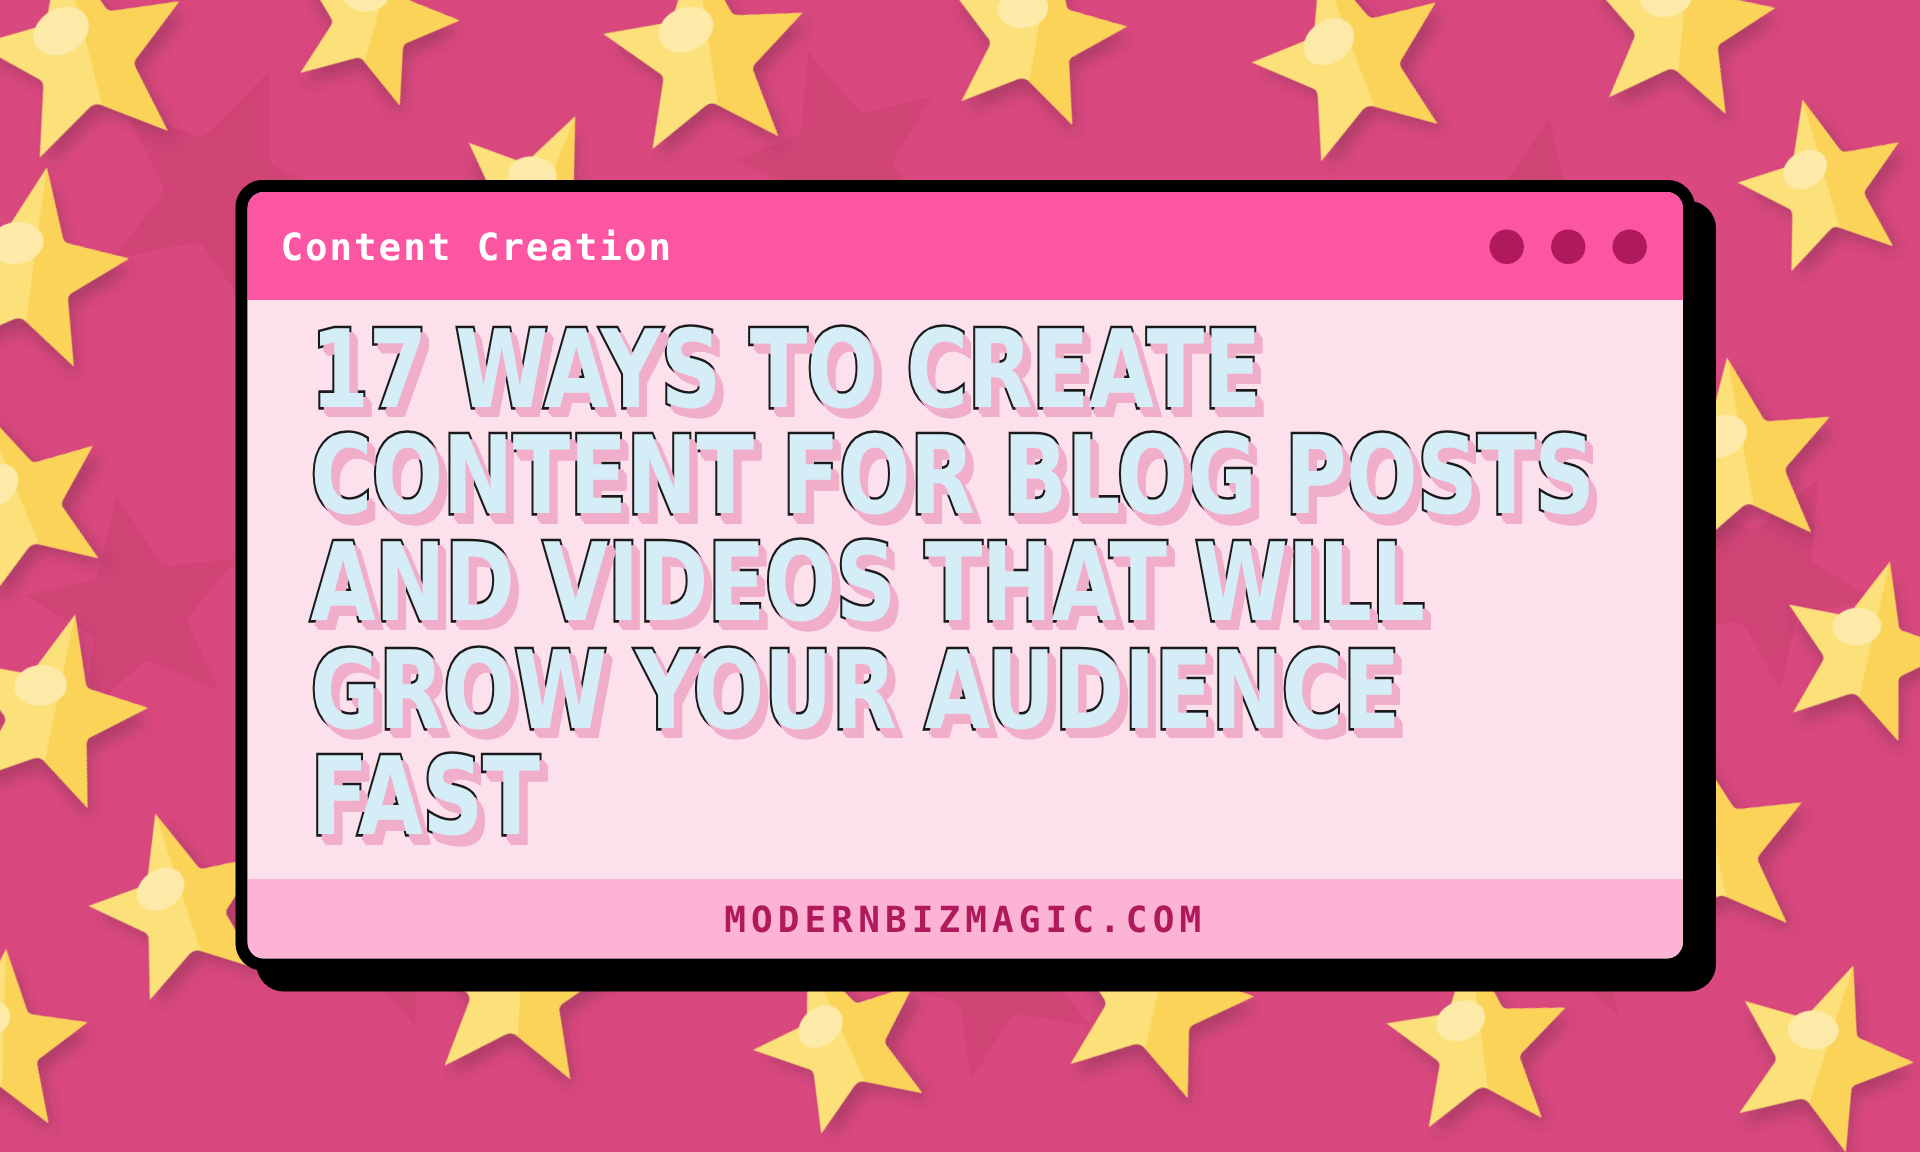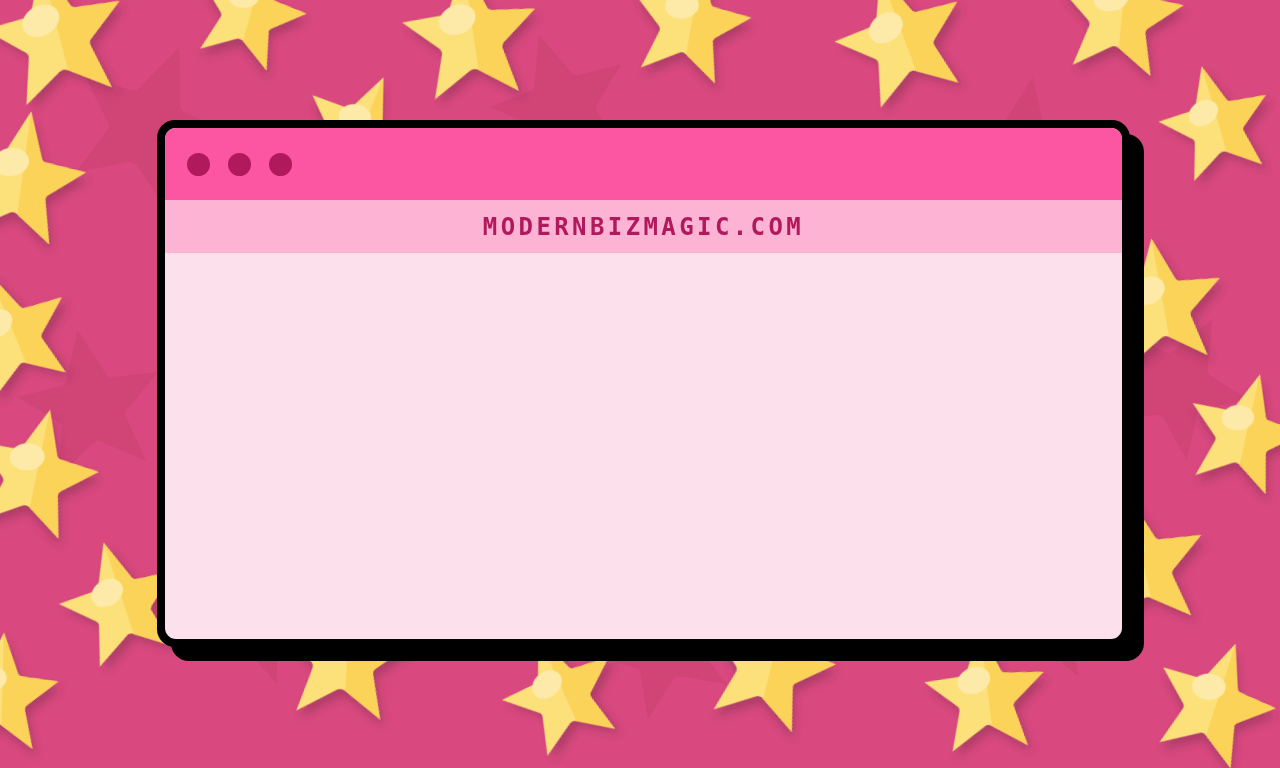--- a/index.html
+++ b/index.html
@@ -192,27 +192,34 @@
         <use xlink:href="#star-shape" x="920" y="625" width="130" height="130" transform="rotate(-5 985 690)" filter="url(#star-drop)"></use>
         <use xlink:href="#star-shape" x="1150" y="635" width="130" height="130" transform="rotate(20 1215 700)" filter="url(#star-drop)"></use>
         <use xlink:href="#star-shape" x="-62.5" y="627.5" width="125" height="125" transform="rotate(4 0 690)" filter="url(#star-drop)"></use>
       </g>
   </svg>
 
   <div id="window-card">
     <div id="window-inner">
 
       <div id="title-bar">
+        <div id="window-title">Content Creation</div>
         <div id="window-dots">
           <span class="window-dot"></span>
           <span class="window-dot"></span>
           <span class="window-dot"></span>
         </div>
       </div>
 
+      <div id="card-body">
+        <h1 id="headline">17 WAYS TO CREATE
+CONTENT FOR BLOG POSTS
+AND VIDEOS THAT WILL
+GROW YOUR AUDIENCE FAST</h1>
+      </div>
 
       <div id="card-footer">
         <span id="footer-url">MODERNBIZMAGIC.COM</span>
       </div>
 
     </div>
   </div>
 
 </div>
 

